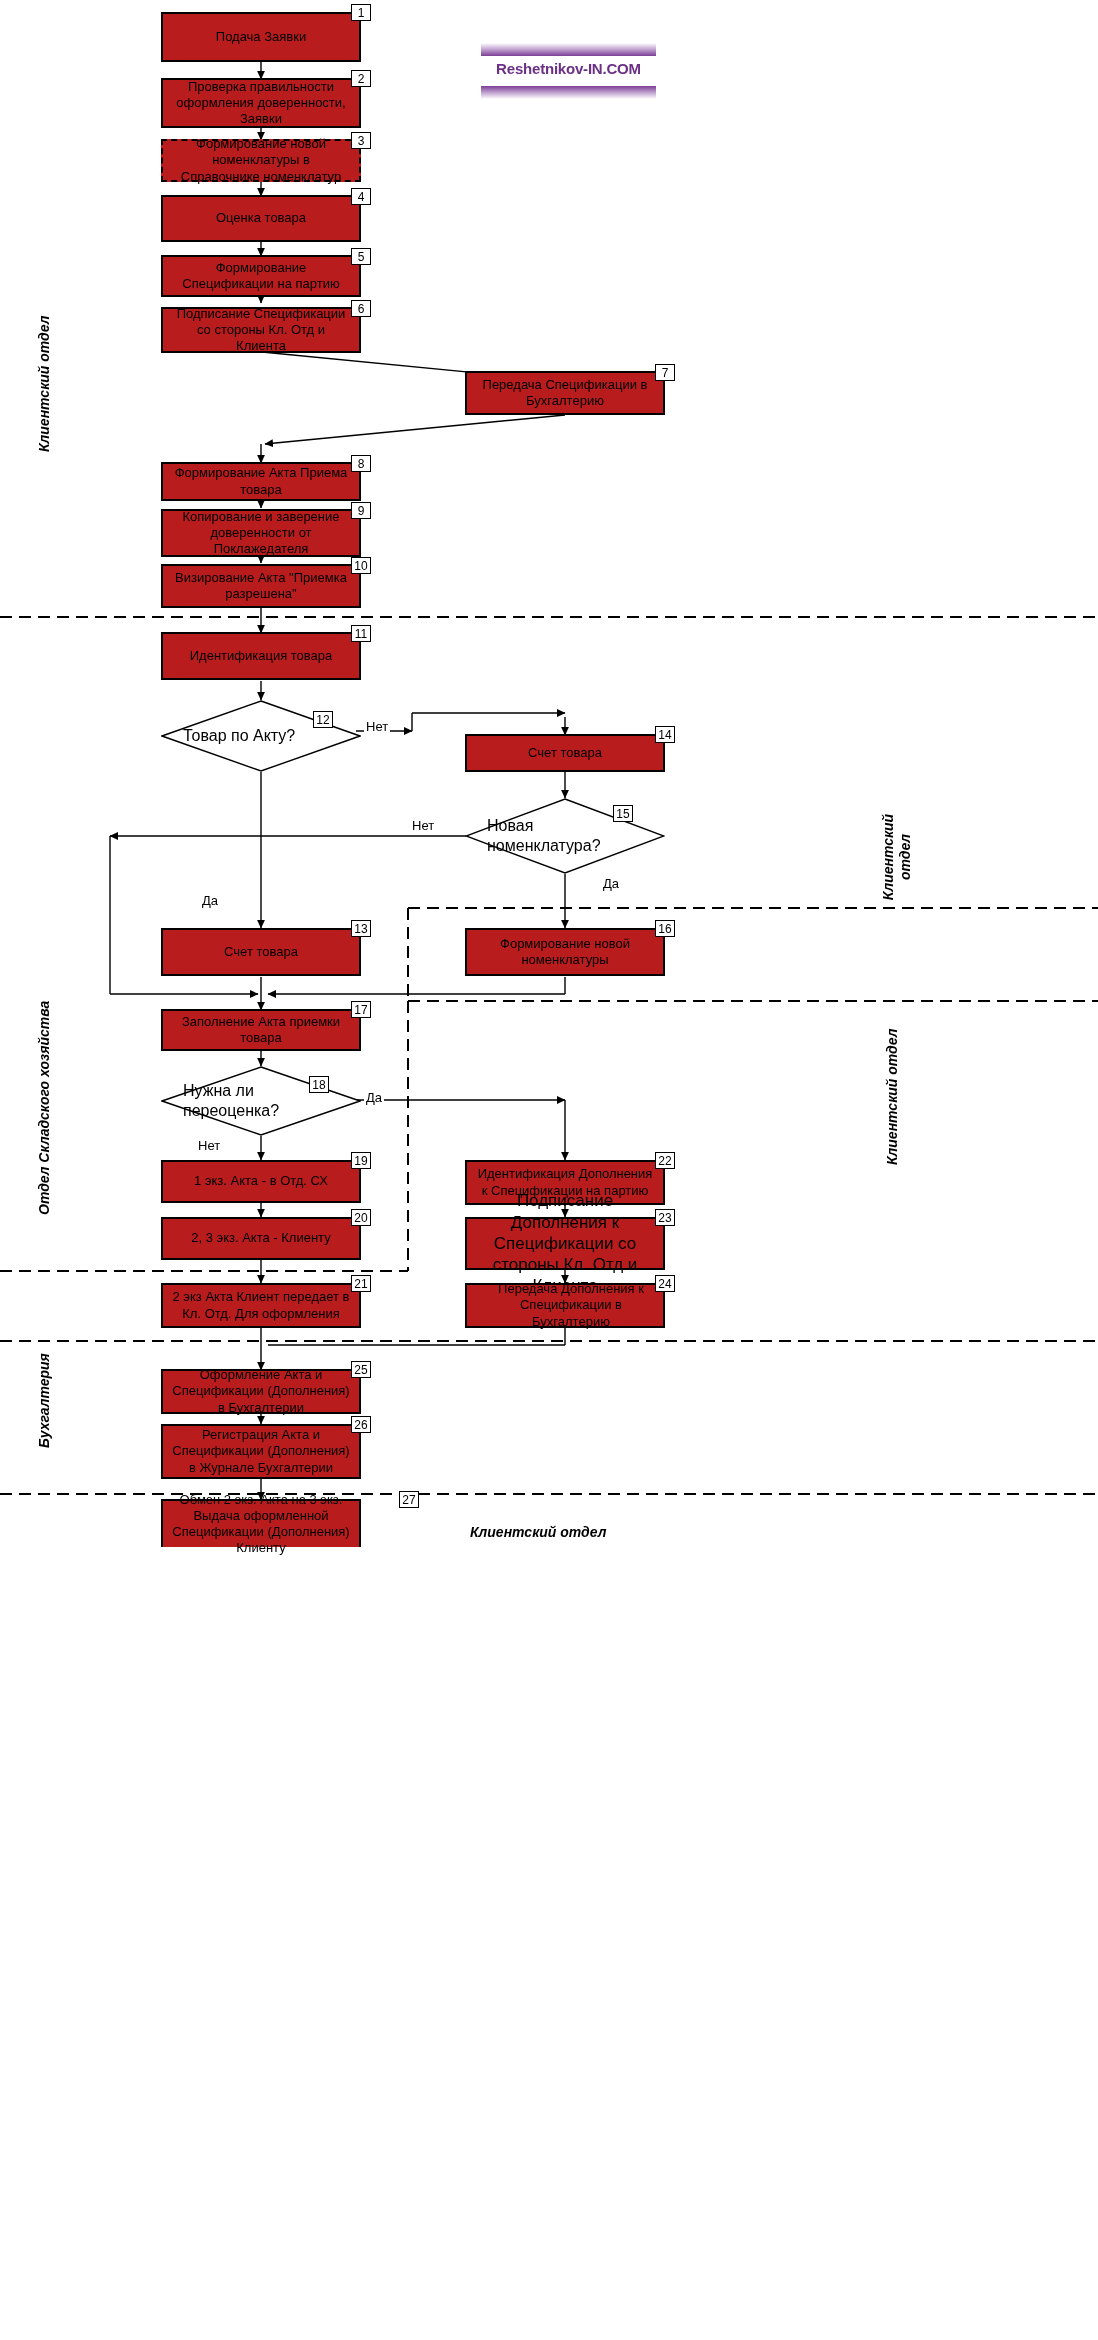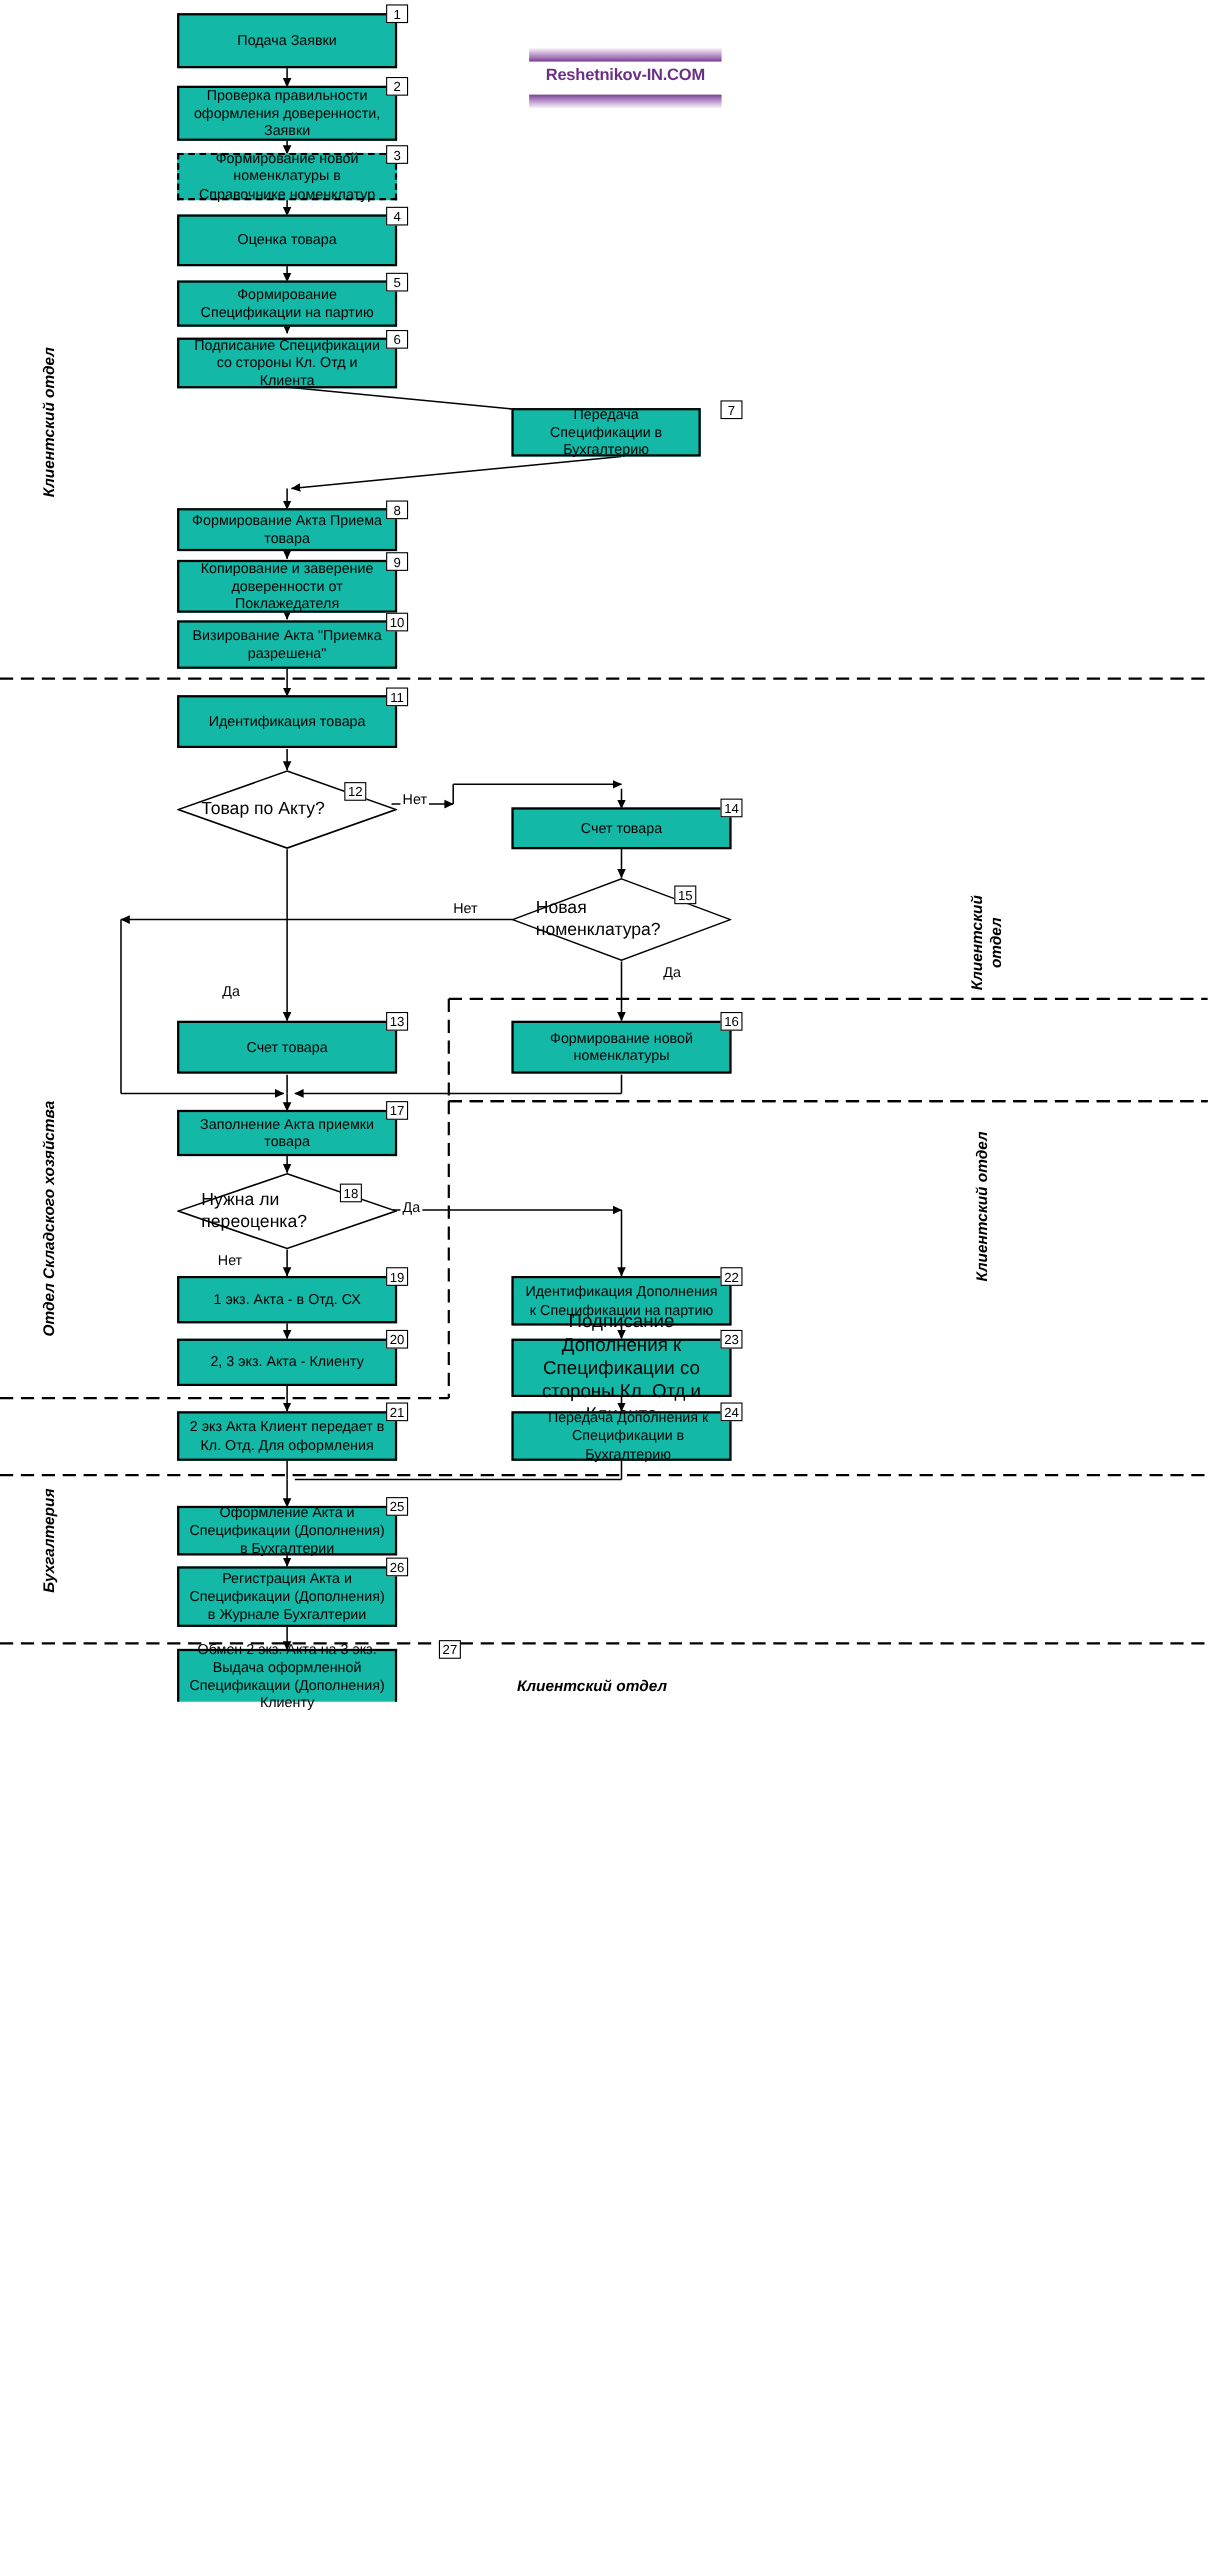--- a/index.html
+++ b/index.html
@@ -2,21 +2,21 @@
 <html><head>
 <meta charset="utf-8">
 <style>
   html,body{margin:0;padding:0;background:#ffffff;}
   body{width:1098px;height:2340px;position:relative;
        font-family:"Liberation Sans","DejaVu Sans",sans-serif;
        color:#000;overflow:hidden;}
   #canvas{position:absolute;left:0;top:0;width:1098px;height:2340px;}
   svg.layer{position:absolute;left:0;top:0;width:1098px;height:2340px;pointer-events:none;}
 
-  .node{position:absolute;box-sizing:border-box;background:#14b8a6;
+  .node{position:absolute;box-sizing:border-box;background:#b91c1c;
         border:2px solid #000;display:flex;align-items:center;justify-content:center;
         text-align:center;font-size:13px;line-height:1.25;padding:4px 8px;}
   .node.dashed{border:2px dashed #000;}
   .node .txt{display:block;width:100%;}
 
   .numbox{position:absolute;box-sizing:border-box;background:#fff;border:1px solid #000;
           width:20px;height:17px;display:flex;align-items:center;justify-content:center;
           font-size:12px;line-height:1;z-index:6;}
 
   .diamond-wrap{position:absolute;display:flex;align-items:center;justify-content:center;}
@@ -193,21 +193,21 @@
     <span>5</span>
   </div>
 
   <div class="node" style="left:161px;top:307px;width:200px;height:46px;">
     <span class="txt">Подписание Спецификации со стороны Кл. Отд и Клиента</span>
   </div>
   <div class="numbox" style="left:351px;top:300px;">
     <span>6</span>
   </div>
 
-  <div class="node" style="left:465px;top:371px;width:172px;height:44px;">
+  <div class="node" style="left:465px;top:371px;width:200px;height:44px;">
     <span class="txt">Передача Спецификации в Бухгалтерию</span>
   </div>
   <div class="numbox" style="left:655px;top:364px;">
     <span>7</span>
   </div>
 
   <div class="node" style="left:161px;top:462px;width:200px;height:39px;">
     <span class="txt">Формирование Акта Приема товара</span>
   </div>
   <div class="numbox" style="left:351px;top:455px;">

